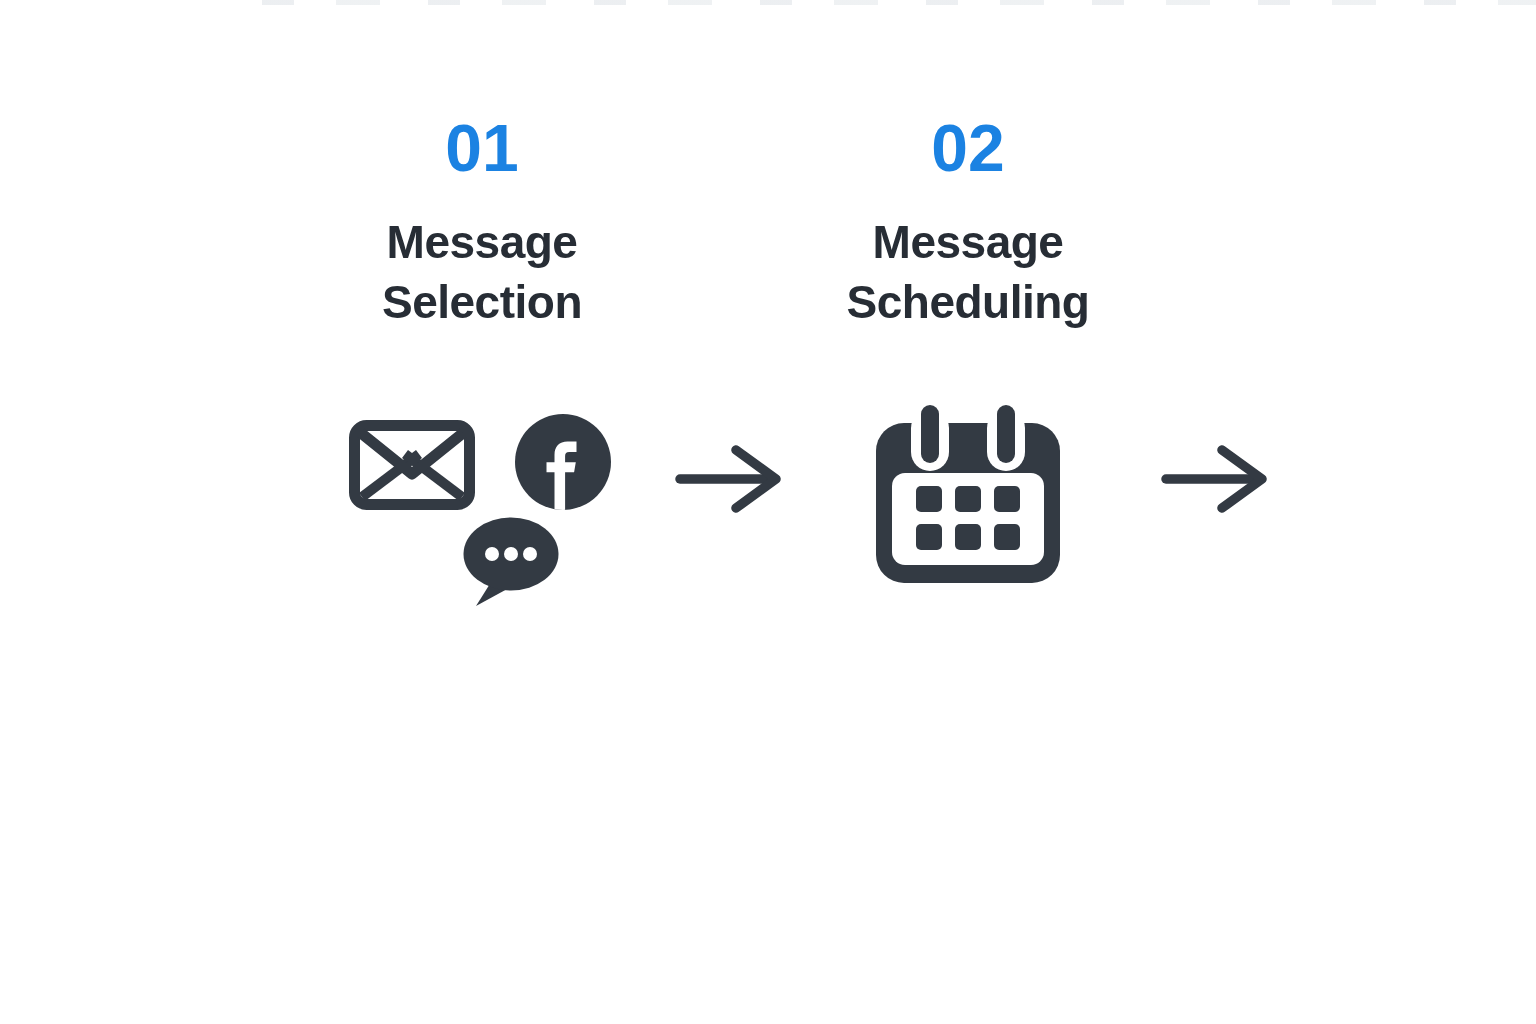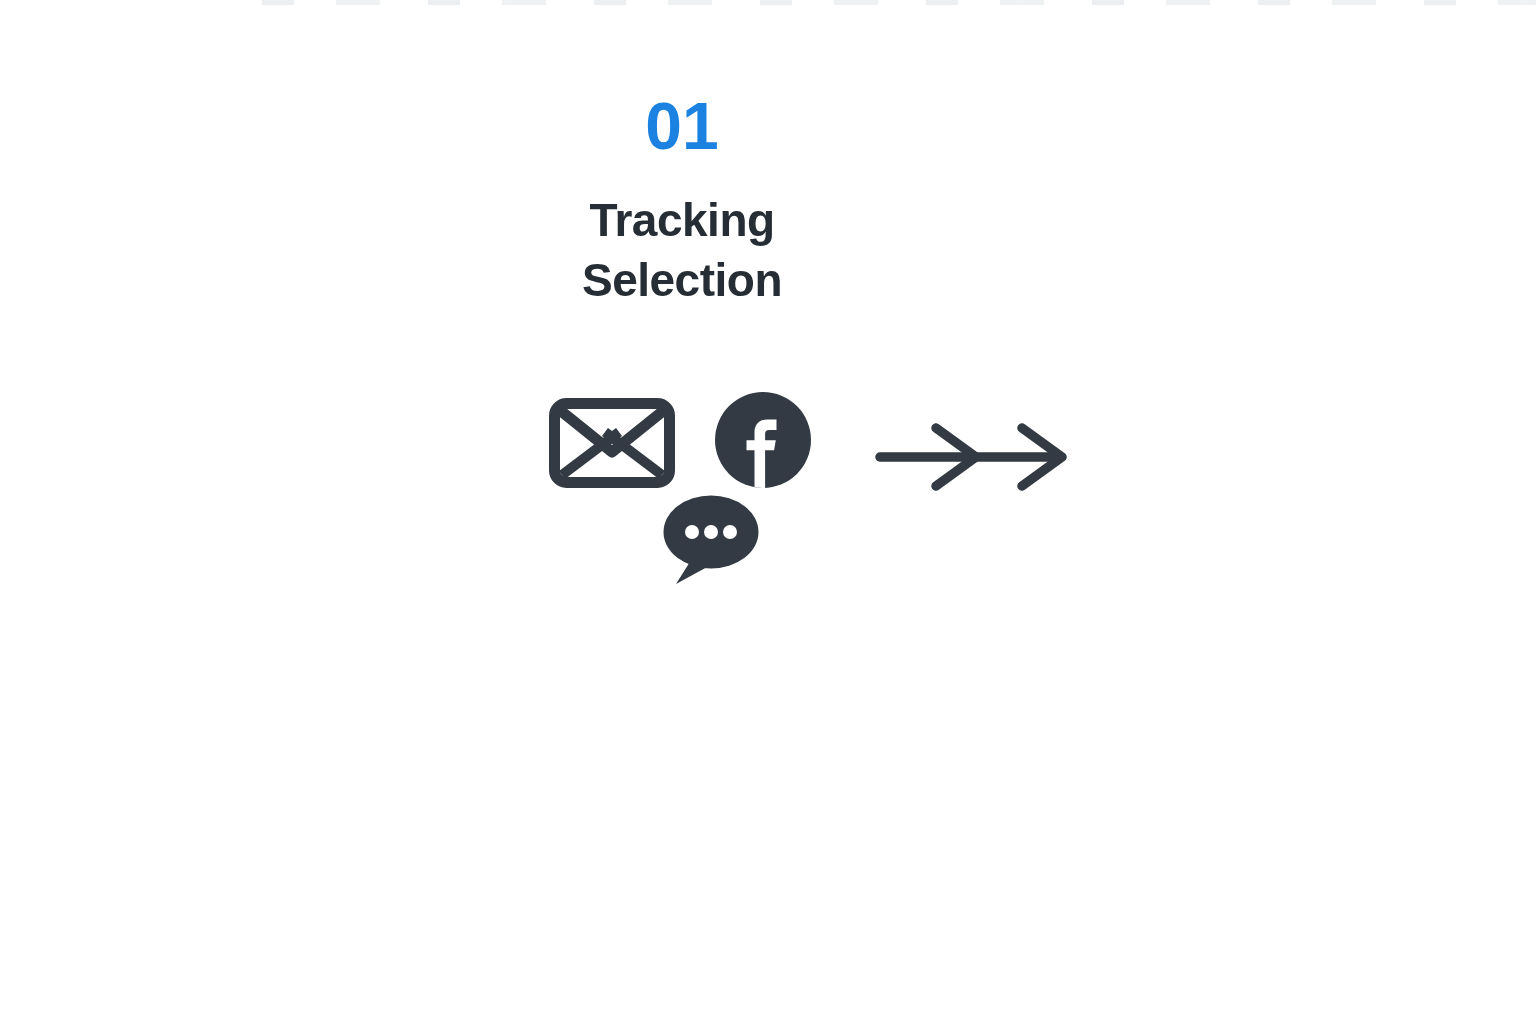--- a/index.html
+++ b/index.html
@@ -16,21 +16,21 @@
     position: absolute; top: 0; left: 262px; right: 0; height: 5px;
     background: repeating-linear-gradient(90deg,
       #e9ecef 0 32px, transparent 32px 74px,
       #eceff1 74px 118px, transparent 118px 166px);
     opacity: 0.85;
   }
 
   .flow {
     position: absolute; top: 0; left: 0; width: 1536px;
     display: flex; justify-content: center; align-items: flex-start;
-    padding-top: 88px;
+    padding-top: 110px;
   }
   .step { width: 400px; display: flex; flex-direction: column; align-items: center; }
   .step-number {
     font-size: 66px; font-weight: 700; line-height: 76px;
     color: #1b82e2; letter-spacing: 0px;
   }
   .step-title {
     margin-top: 26px; width: 312px;
     font-size: 46px; font-weight: 600; line-height: 60px;
     color: #272d35; text-align: center; letter-spacing: -0.5px;
@@ -48,21 +48,21 @@
 <body>
 
 <div class="canvas">
 
   <div class="top-artifact"></div>
 
   <div class="flow">
 
     <div class="step">
       <div class="step-number">01</div>
-      <div class="step-title">Tracking Selection</div>
+      <div class="step-title">Message Selection</div>
       <div class="step-icons">
 
         <svg class="abs" style="left:67px; top:36px;" width="126" height="90" viewBox="0 0 126 90">
           <rect x="5.5" y="5.5" width="115" height="79" rx="12" fill="#ffffff" stroke="#333a43" stroke-width="11"></rect>
           <path d="M13 77 L70 34" stroke="#333a43" stroke-width="10" fill="none"></path>
           <path d="M113 77 L56 34" stroke="#333a43" stroke-width="10" fill="none"></path>
           <path d="M12 13 L63 54 L114 13" stroke="#333a43" stroke-width="11" fill="none" stroke-linejoin="round"></path>
         </svg>
 
         <svg class="abs" style="left:233px; top:30px;" width="96" height="96" viewBox="0 0 96 96">
@@ -85,20 +85,41 @@
       </div>
     </div>
 
     <div class="connector">
       <svg width="116" height="78" viewBox="0 0 116 78">
         <path d="M8 39 H96" stroke="#333a43" stroke-width="9.5" stroke-linecap="round" fill="none"></path>
         <path d="M64 10 L104 39 L64 68" stroke="#333a43" stroke-width="9.5" stroke-linecap="round" stroke-linejoin="round" fill="none"></path>
       </svg>
     </div>
 
+    <div class="step">
+      <div class="step-number">02</div>
+      <div class="step-title">Message Scheduling</div>
+      <div class="step-icons">
+
+        <svg class="abs" style="left:105px; top:21px;" width="190" height="182" viewBox="0 0 190 182">
+          <rect x="3" y="18" width="184" height="160" rx="28" fill="#333a43"></rect>
+          <rect x="19" y="68" width="152" height="92" rx="13" fill="#ffffff"></rect>
+          <rect x="38" y="4" width="38" height="62" rx="19" fill="#ffffff"></rect>
+          <rect x="114" y="4" width="38" height="62" rx="19" fill="#ffffff"></rect>
+          <rect x="48" y="0" width="18" height="58" rx="9" fill="#333a43"></rect>
+          <rect x="124" y="0" width="18" height="58" rx="9" fill="#333a43"></rect>
+          <rect x="43" y="81" width="26" height="26" rx="5" fill="#333a43"></rect>
+          <rect x="82" y="81" width="26" height="26" rx="5" fill="#333a43"></rect>
+          <rect x="121" y="81" width="26" height="26" rx="5" fill="#333a43"></rect>
+          <rect x="43" y="119" width="26" height="26" rx="5" fill="#333a43"></rect>
+          <rect x="82" y="119" width="26" height="26" rx="5" fill="#333a43"></rect>
+          <rect x="121" y="119" width="26" height="26" rx="5" fill="#333a43"></rect>
+        </svg>
+      </div>
+    </div>
 
     <div class="connector">
       <svg width="116" height="78" viewBox="0 0 116 78">
         <path d="M8 39 H96" stroke="#333a43" stroke-width="9.5" stroke-linecap="round" fill="none"></path>
         <path d="M64 10 L104 39 L64 68" stroke="#333a43" stroke-width="9.5" stroke-linecap="round" stroke-linejoin="round" fill="none"></path>
       </svg>
     </div>
 
 
   </div>

